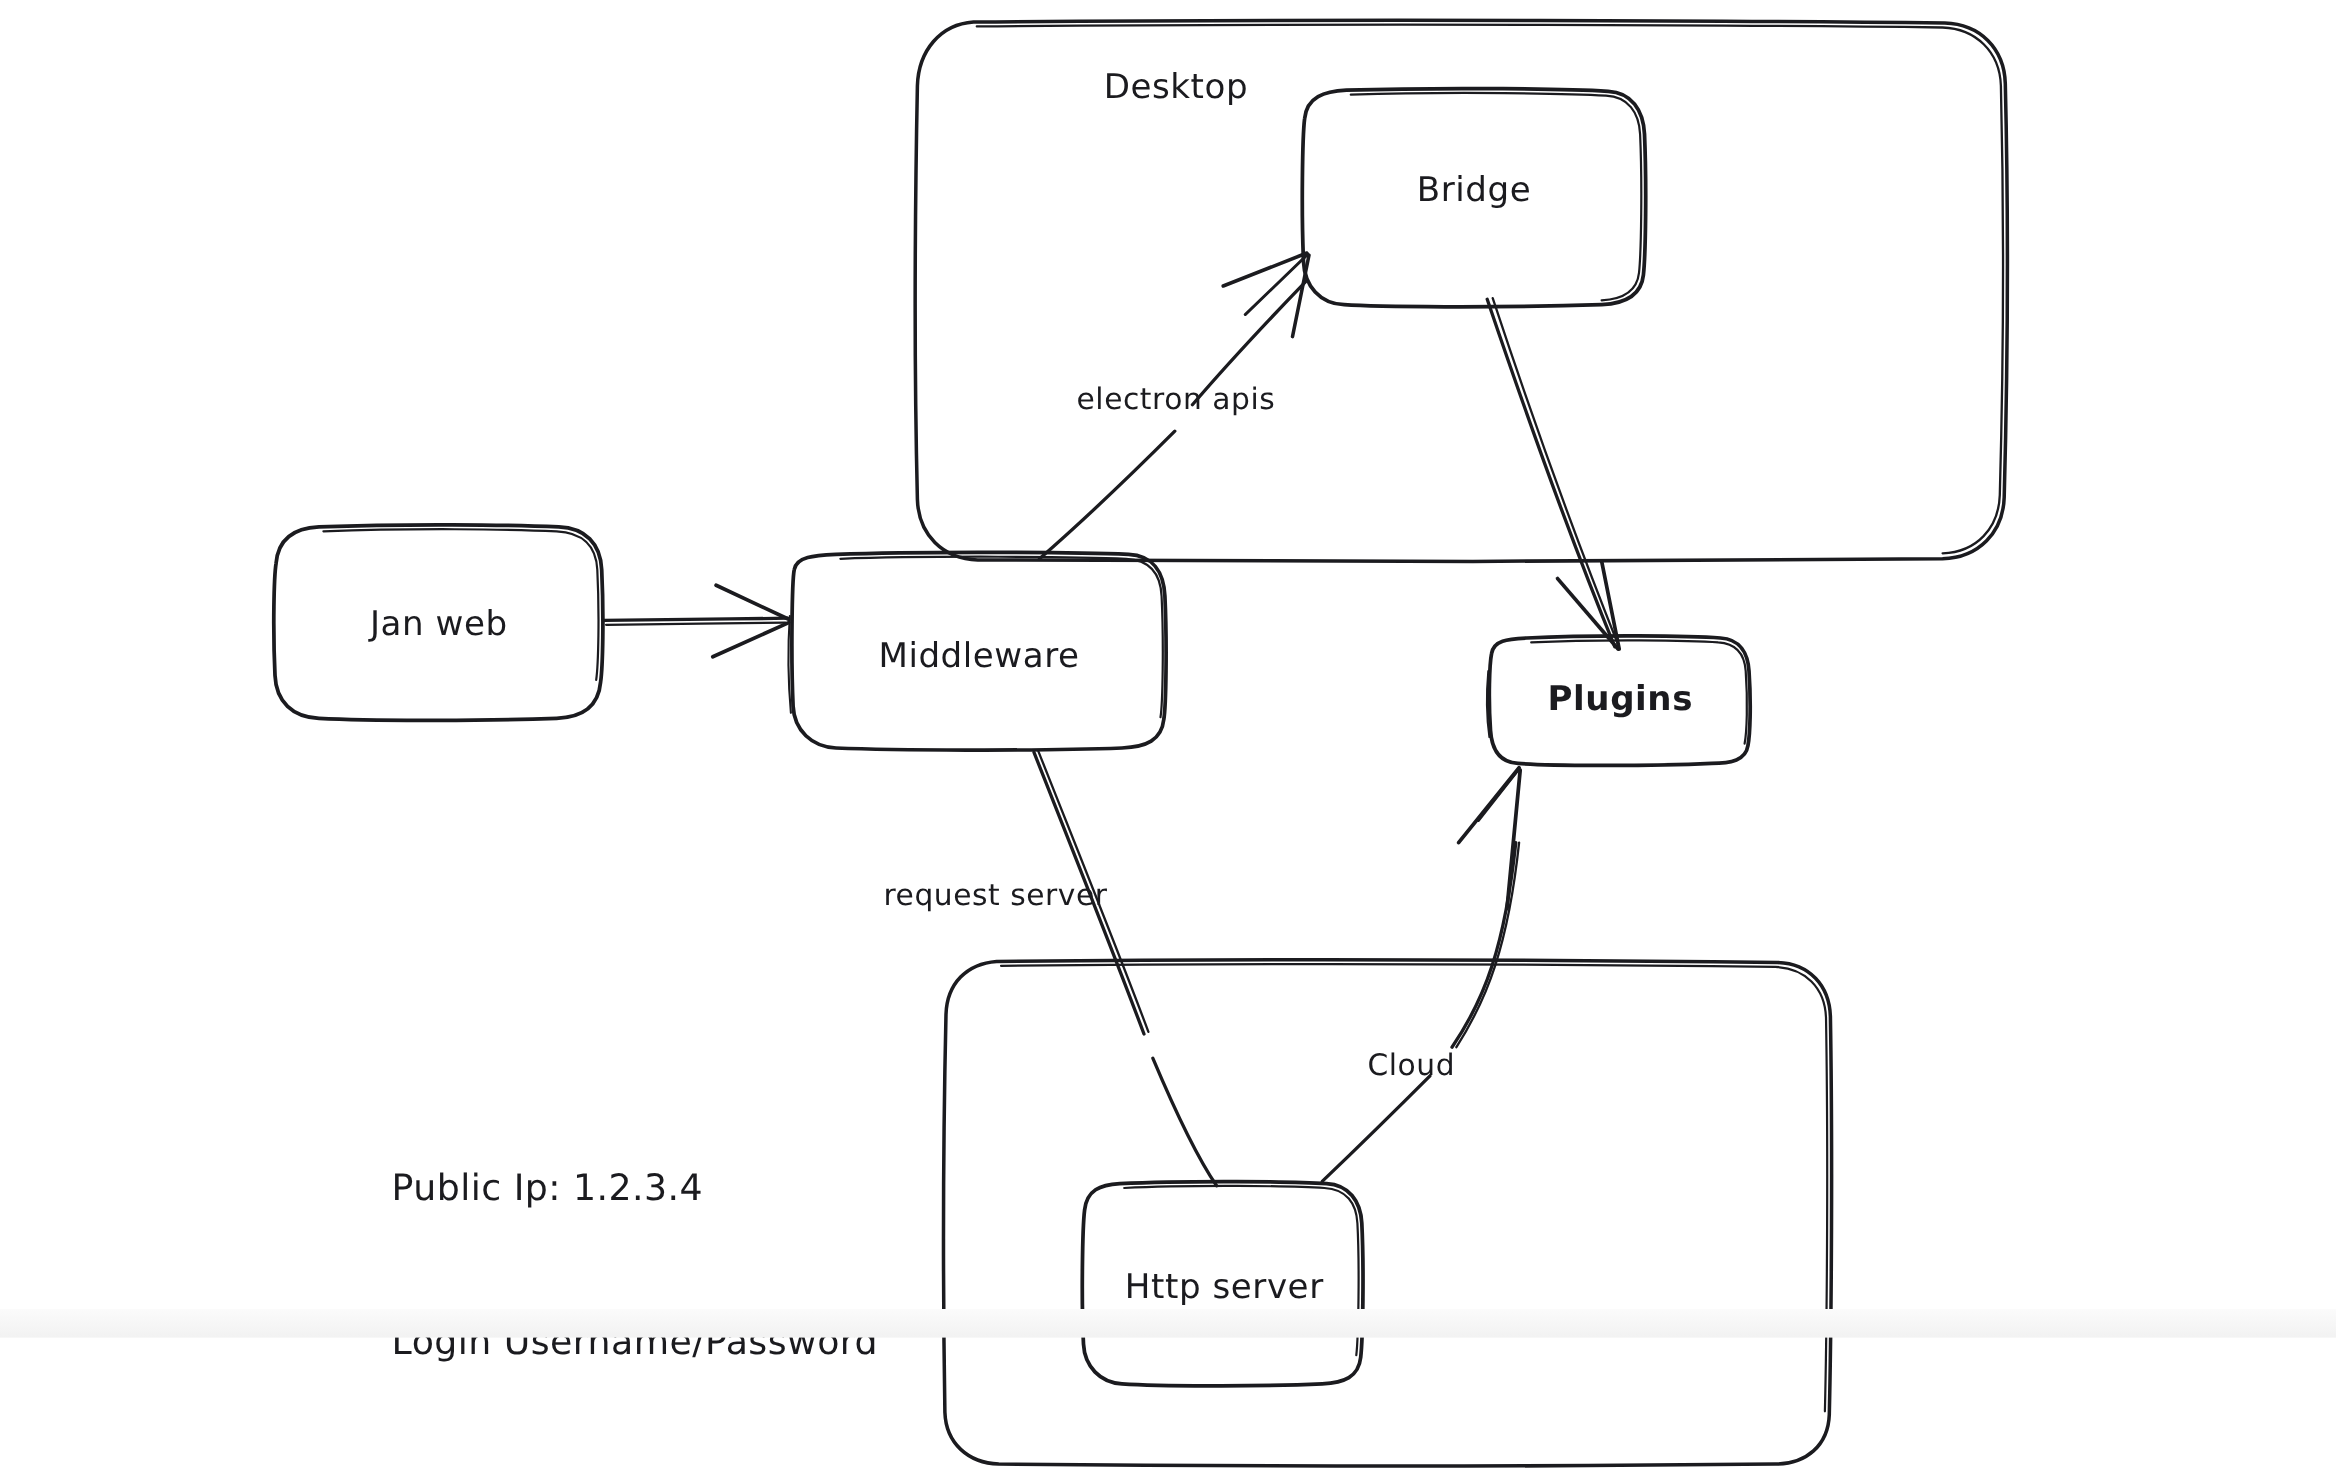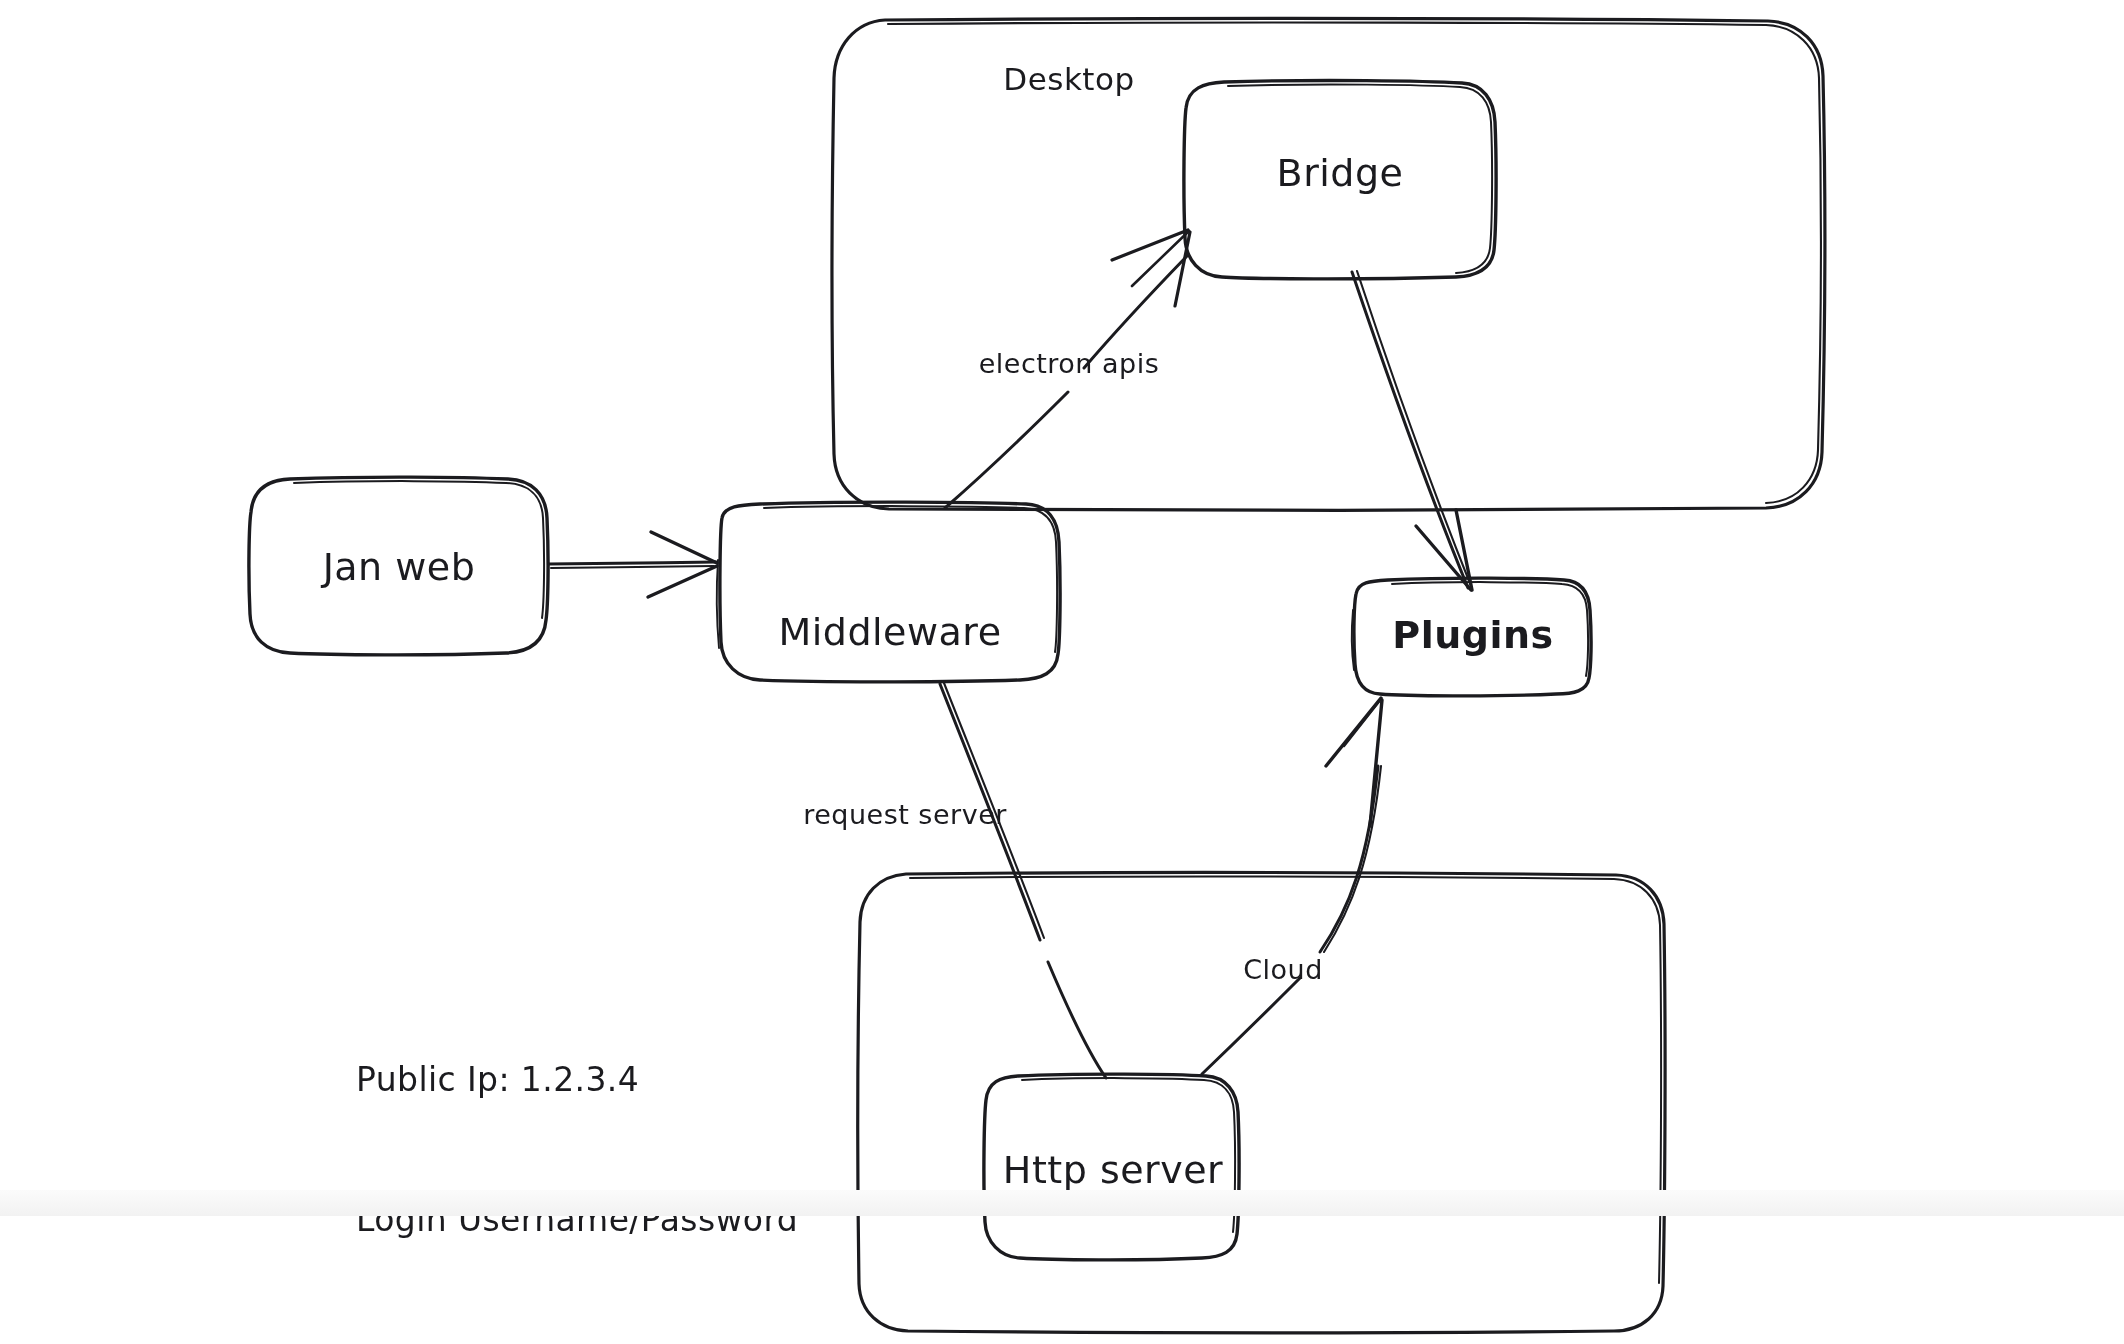--- a/index.html
+++ b/index.html
@@ -4,21 +4,21 @@
 <style>
   html,body{margin:0;padding:0;background:#ffffff;}
   body{width:2124px;height:1344px;overflow:hidden;
        font-family:"DejaVu Sans",sans-serif;}
   #stage{position:relative;width:2124px;height:1216px;background:#ffffff;}
   #canvas{position:absolute;inset:0;width:2124px;height:1344px;}
   .lbl{position:absolute;color:#1b1b1f;white-space:nowrap;
        font-family:"DejaVu Sans",sans-serif;font-weight:400;
        letter-spacing:.5px;transform:translate(-50%,-50%);
        pointer-events:none;}
-  .node-lbl{font-size:38px;}
+  .node-lbl{font-size:31px;}
   .edge-lbl{font-size:27px;}
   .group-lbl{font-size:31px;}
   .note{position:absolute;color:#1b1b1f;font-size:33px;line-height:1.42;
         white-space:pre;letter-spacing:.4px;}
   .bottom-strip{position:absolute;left:0;bottom:0;width:2124px;height:26px;
                 background:linear-gradient(#fbfbfb,#f2f2f2);}
 </style>
 </head>
 <body>
 
@@ -129,21 +129,21 @@
         <path stroke-width="2.5" d="M1344 746 L1381 699"></path>
       </g>
 
     </g>
   </svg>
 
   <div class="lbl group-lbl" style="left:1069px;top:79px;">Desktop</div>
 
   <div class="lbl node-lbl" style="left:399px;top:567px;">Jan web</div>
 
-  <div class="lbl node-lbl" style="left:890px;top:632px;">Middleware</div>
+  <div class="lbl node-lbl" style="left:890px;top:596px;">Middleware</div>
 
   <div class="lbl node-lbl" style="left:1340px;top:173px;">Bridge</div>
 
   <div class="lbl node-lbl" style="left:1473px;top:635px;font-weight:bold;">Plugins</div>
 
   <div class="lbl node-lbl" style="left:1113px;top:1170px;">Http server</div>
 
   <div class="lbl edge-lbl" style="left:1069px;top:363px;">electron apis</div>
 
   <div class="lbl edge-lbl" style="left:905px;top:814px;">request server</div>

